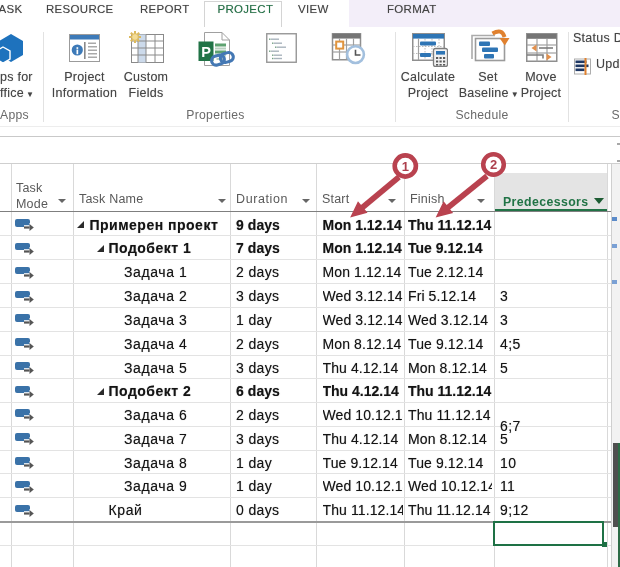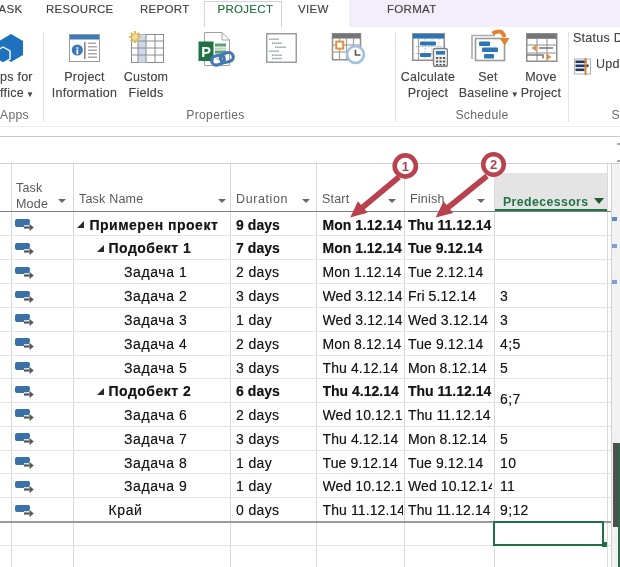--- a/index.html
+++ b/index.html
@@ -351,21 +351,21 @@
 <svg class="abs" style="left:22.5px;top:413.3px;" width="12" height="10" viewBox="0 0 12 10">
       <line x1="1" y1="4.5" x2="6.5" y2="4.5" stroke="#fff" stroke-width="4.6"></line>
       <polygon points="6.5,-0.3 12,4.5 6.5,9.3" fill="#fff"></polygon>
       <line x1="1" y1="4.5" x2="6.5" y2="4.5" stroke="#555" stroke-width="2.2"></line>
       <polygon points="6.5,1.1 10.8,4.5 6.5,7.9" fill="#555"></polygon>
     </svg>
 <div class="cell nm" style="left:124px;top:406.5px;">Задача 6</div>
 <div class="cell " style="left:236px;top:406.5px;">2 days</div>
 <div class="cell " style="left:322.5px;top:406.5px;width:80.5px;overflow:hidden;letter-spacing:0.1px;">Wed 10.12.14</div>
 <div class="cell " style="left:408px;top:406.5px;width:84px;overflow:hidden;letter-spacing:0.1px;">Thu 11.12.14</div>
-<div class="cell" style="left:500px;top:391px;">6;7</div>
+<div class="cell" style="left:500px;top:418px;">6;7</div>
 <div class="tmode" style="left:15px;top:433.3px;"></div>
 <svg class="abs" style="left:22.5px;top:437.3px;" width="12" height="10" viewBox="0 0 12 10">
       <line x1="1" y1="4.5" x2="6.5" y2="4.5" stroke="#fff" stroke-width="4.6"></line>
       <polygon points="6.5,-0.3 12,4.5 6.5,9.3" fill="#fff"></polygon>
       <line x1="1" y1="4.5" x2="6.5" y2="4.5" stroke="#555" stroke-width="2.2"></line>
       <polygon points="6.5,1.1 10.8,4.5 6.5,7.9" fill="#555"></polygon>
     </svg>
 <div class="cell nm" style="left:124px;top:430.5px;">Задача 7</div>
 <div class="cell " style="left:236px;top:430.5px;">3 days</div>
 <div class="cell " style="left:322.5px;top:430.5px;width:80.5px;overflow:hidden;letter-spacing:0.1px;">Thu 4.12.14</div>

